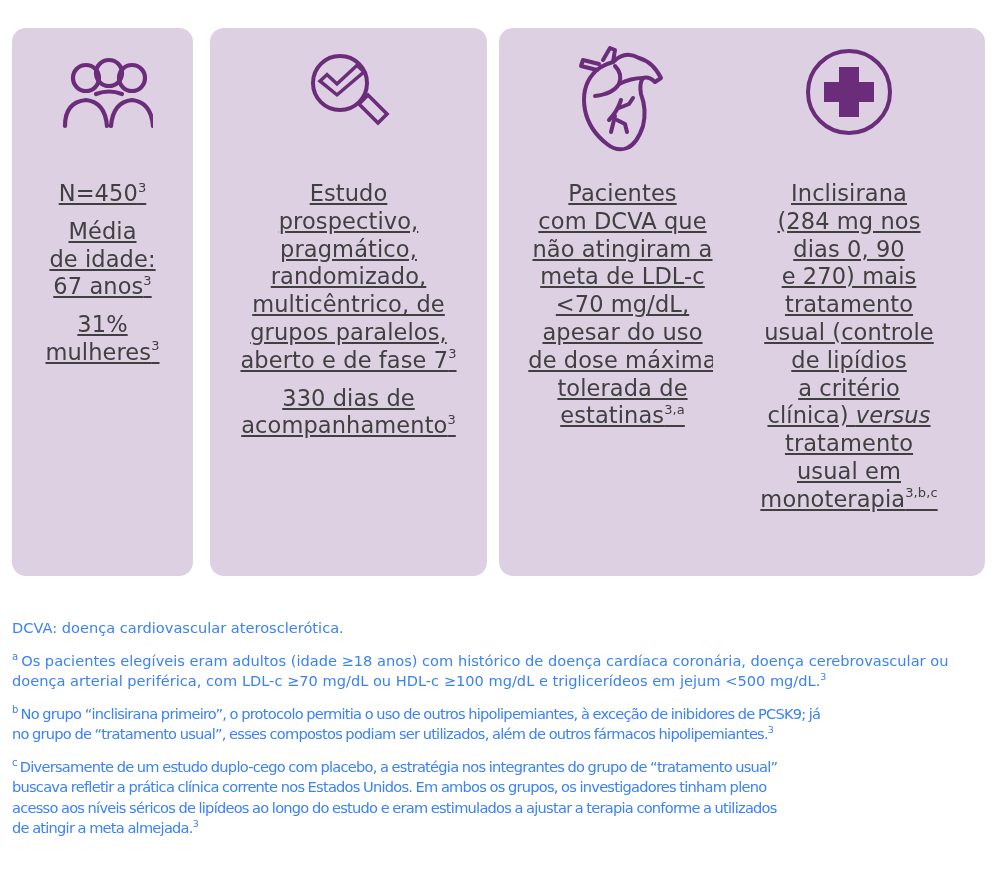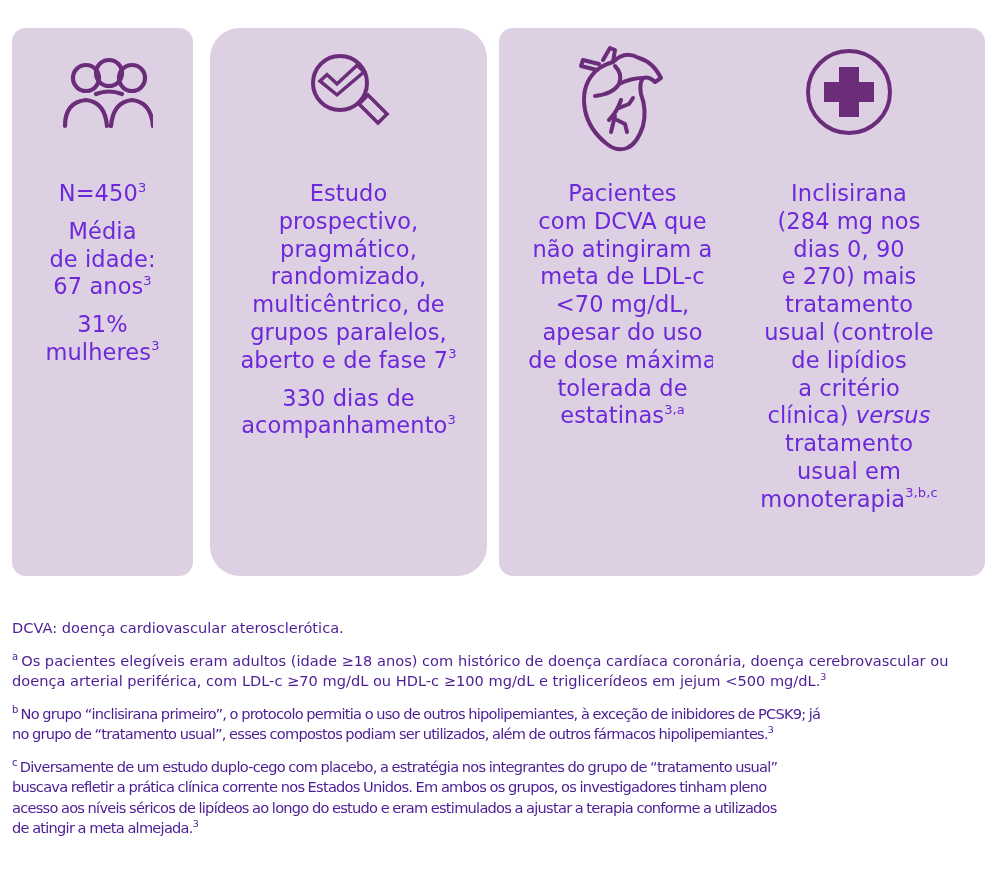--- a/index.html
+++ b/index.html
@@ -1,23 +1,23 @@
 <!DOCTYPE html>
 <html><head>
 <meta charset="utf-8">
 <style>
   html, body { margin:0; padding:0; background:#ffffff; }
   body { width:1000px; height:896px; position:relative; overflow:hidden; font-family:"DejaVu Sans", sans-serif; color:#1a1a1a; }
   .card { position:absolute; top:28px; height:548px; background:#ddd0e3; border-radius:14px; box-sizing:border-box; text-align:center; }
   .icon { position:absolute; left:0; right:0; top:14px; height:100px; display:flex; justify-content:center; }
   .icon svg { display:block; }
-  .text { position:absolute; left:0; right:0; top:152px; font-size:22.5px; line-height:27.8px; color:#6d28d9; letter-spacing:0.1px; }
+  .text { position:absolute; left:0; right:0; top:152px; font-size:22.5px; line-height:27.8px; color:#404040; letter-spacing:0.1px;text-decoration:underline; }
   .text p { margin:0 0 10px 0; }
   sup { font-size:13px; line-height:0; vertical-align:super; position:relative; top:-1px; }
-  .footnotes { position:absolute; left:12px; top:618px; width:980px; font-family:"DejaVu Sans", sans-serif; font-size:14.6px; line-height:20.5px; color:#4c1d95; }
+  .footnotes { position:absolute; left:12px; top:618px; width:980px; font-family:"DejaVu Sans", sans-serif; font-size:14.6px; line-height:20.5px; color:#3b82f6; }
   .footnotes p { margin:0 0 12px 0; }
   .fn-mark { font-size:10px; vertical-align:super; line-height:0; margin-right:3px; }
   .fn-sup { font-size:9.5px; vertical-align:super; line-height:0; }
   .condensed { letter-spacing:-0.75px; word-spacing:-0.5px; }
 </style>
 </head>
 <body>
 
 <div class="card" style="left:12px; width:181px;">
   <div class="icon">
@@ -30,21 +30,21 @@
       <path d="M58 84 Q60 60 79 58 Q98 60 100 84"></path>
     </svg>
   </div>
   <div class="text">
     <p><span>N=450</span><sup>3</sup></p>
     <p><span>Média</span><br><span>de idade:</span><br><span>67 anos</span><sup>3</sup></p>
     <p><span>31%</span><br><span>mulheres</span><sup>3</sup></p>
   </div>
 </div>
 
-<div class="card" style="left:210px; width:277px;border-radius:30px;">
+<div class="card" style="left:210px; width:277px;">
   <div class="icon">
     <svg width="100" height="100" viewBox="0 0 100 100" fill="none" stroke="#6b2c7a" stroke-width="4">
       <circle cx="41" cy="41" r="27"></circle>
       <path d="M28 42 L38 52 L58 32 L65 39 L38 64 L21 49 Z" stroke-linejoin="miter" stroke-width="3.6" transform="translate(0,-6) scale(1,0.92)"></path>
       <path d="M60 62 L69 53 L88 72 L79 81 Z" stroke-width="3.6"></path>
     </svg>
   </div>
   <div class="text">
     <p>
       <span>Estudo</span><br>

